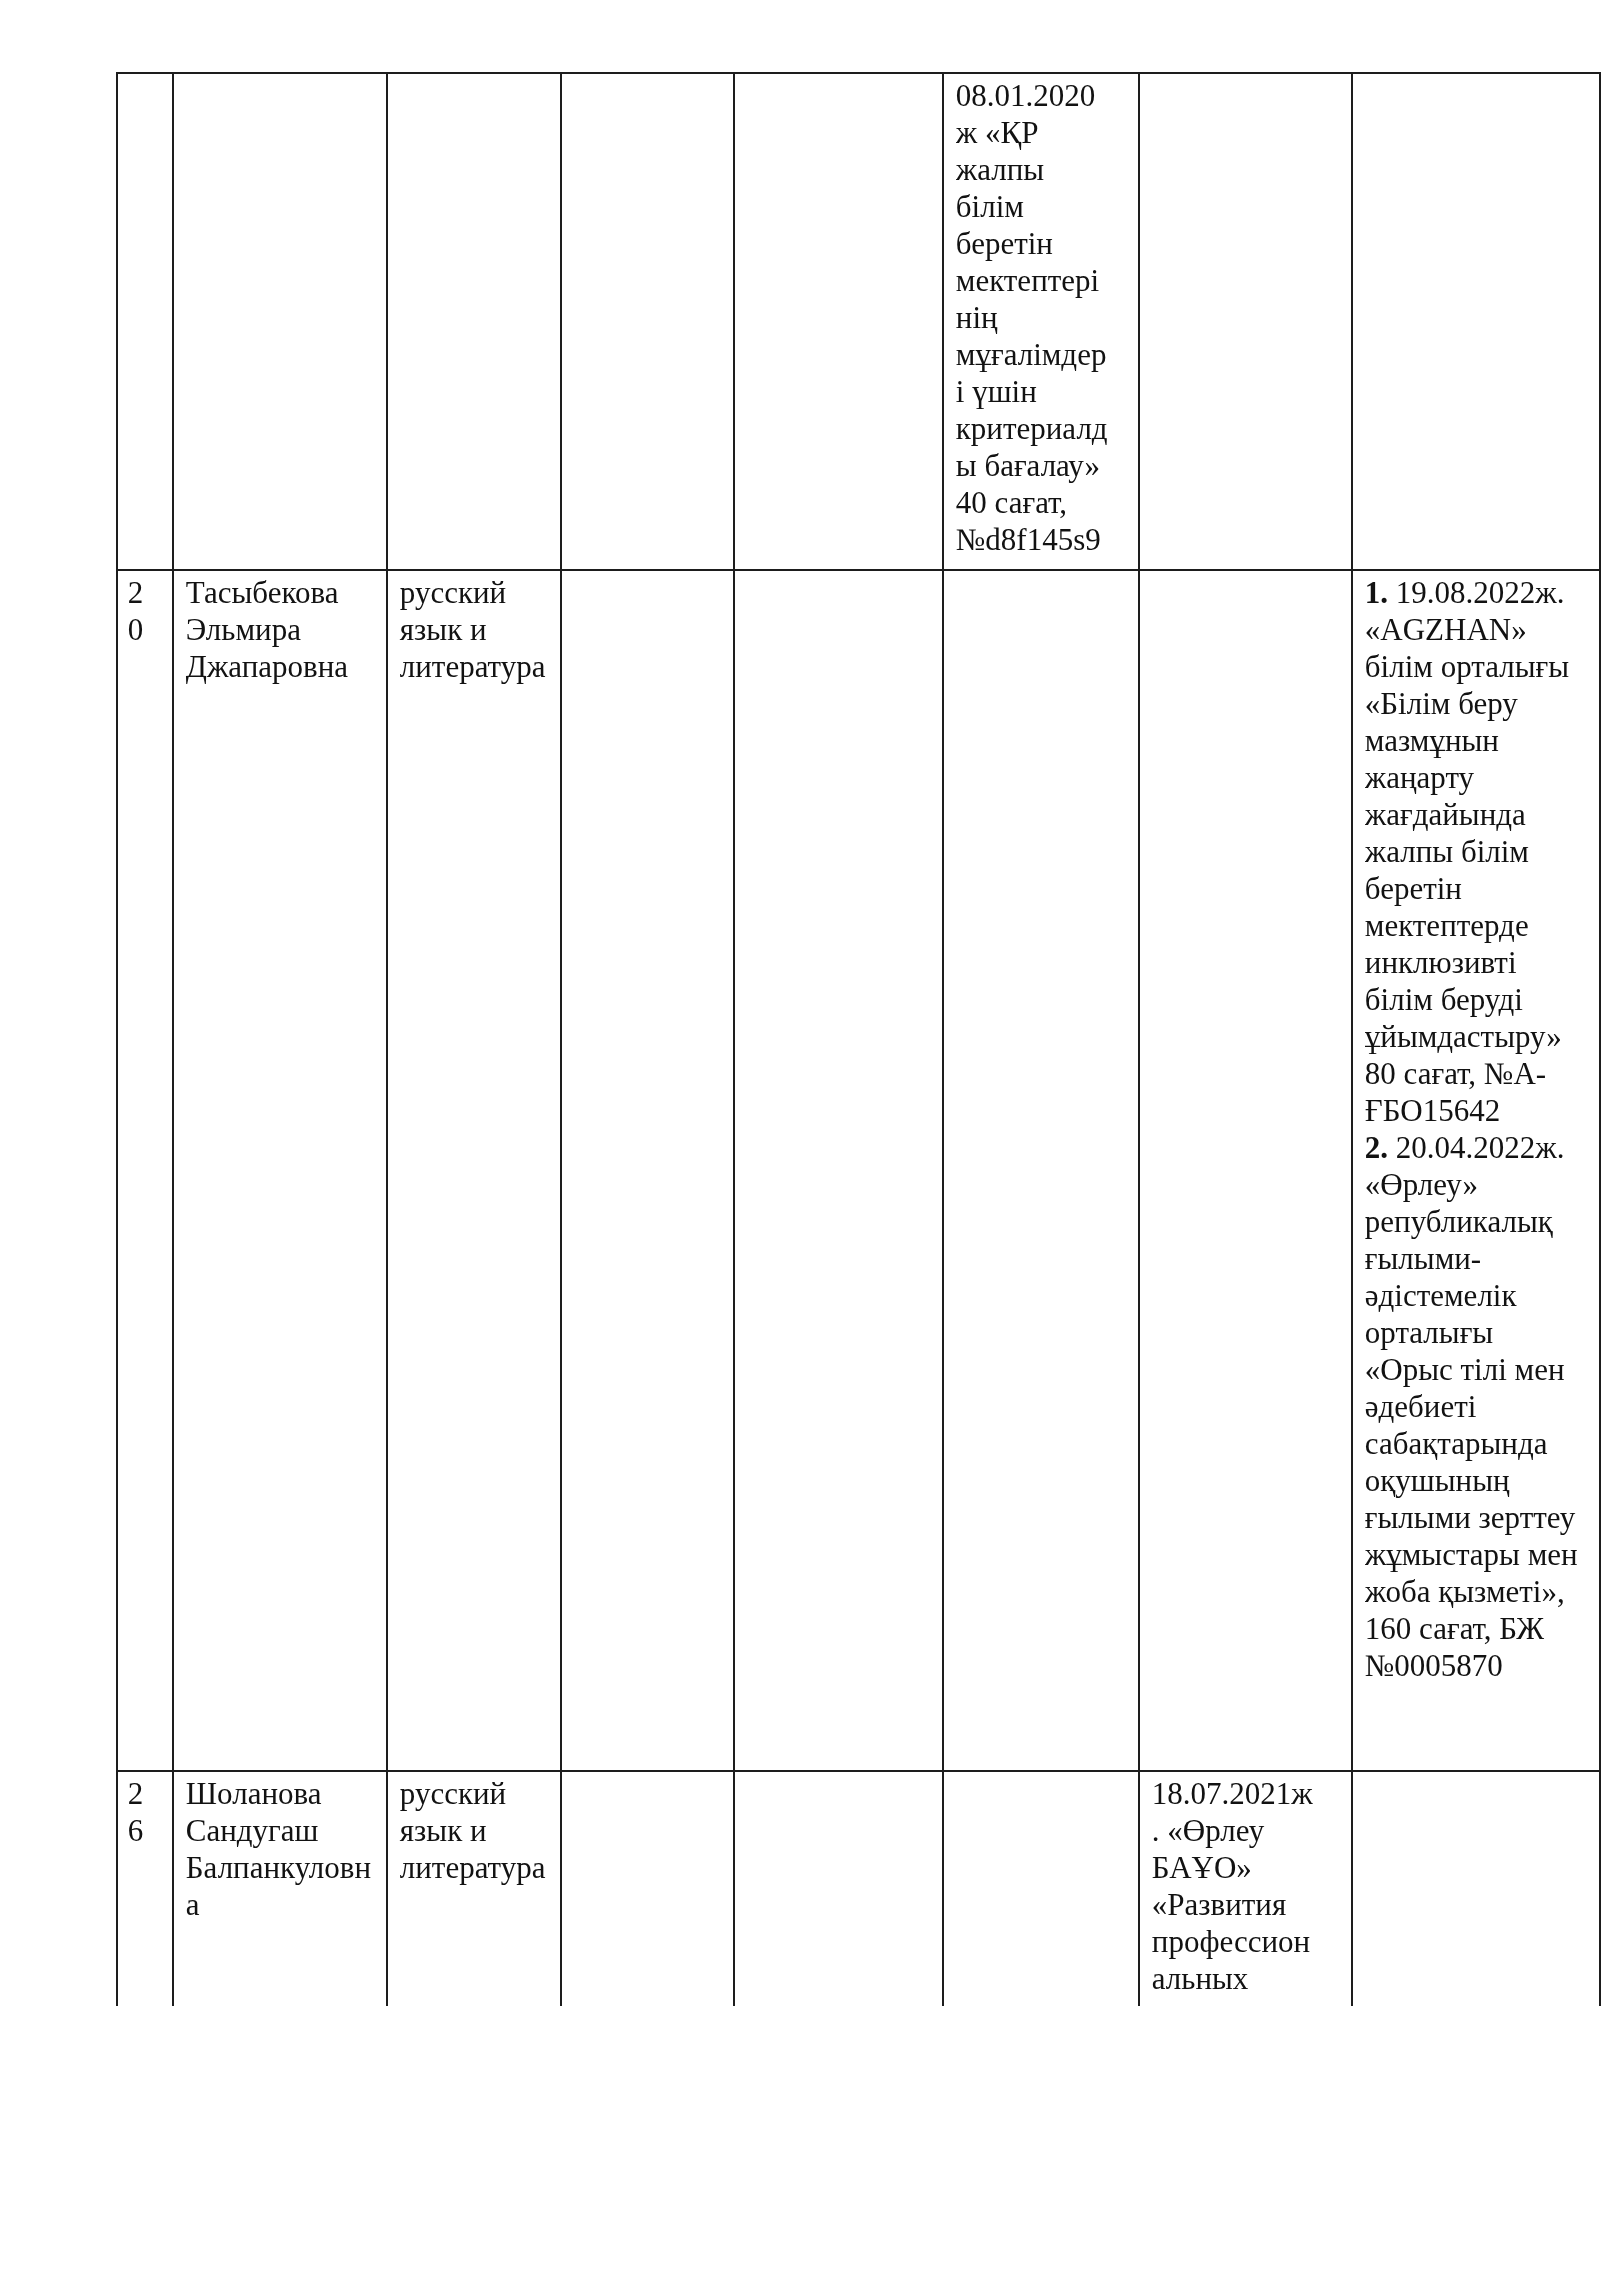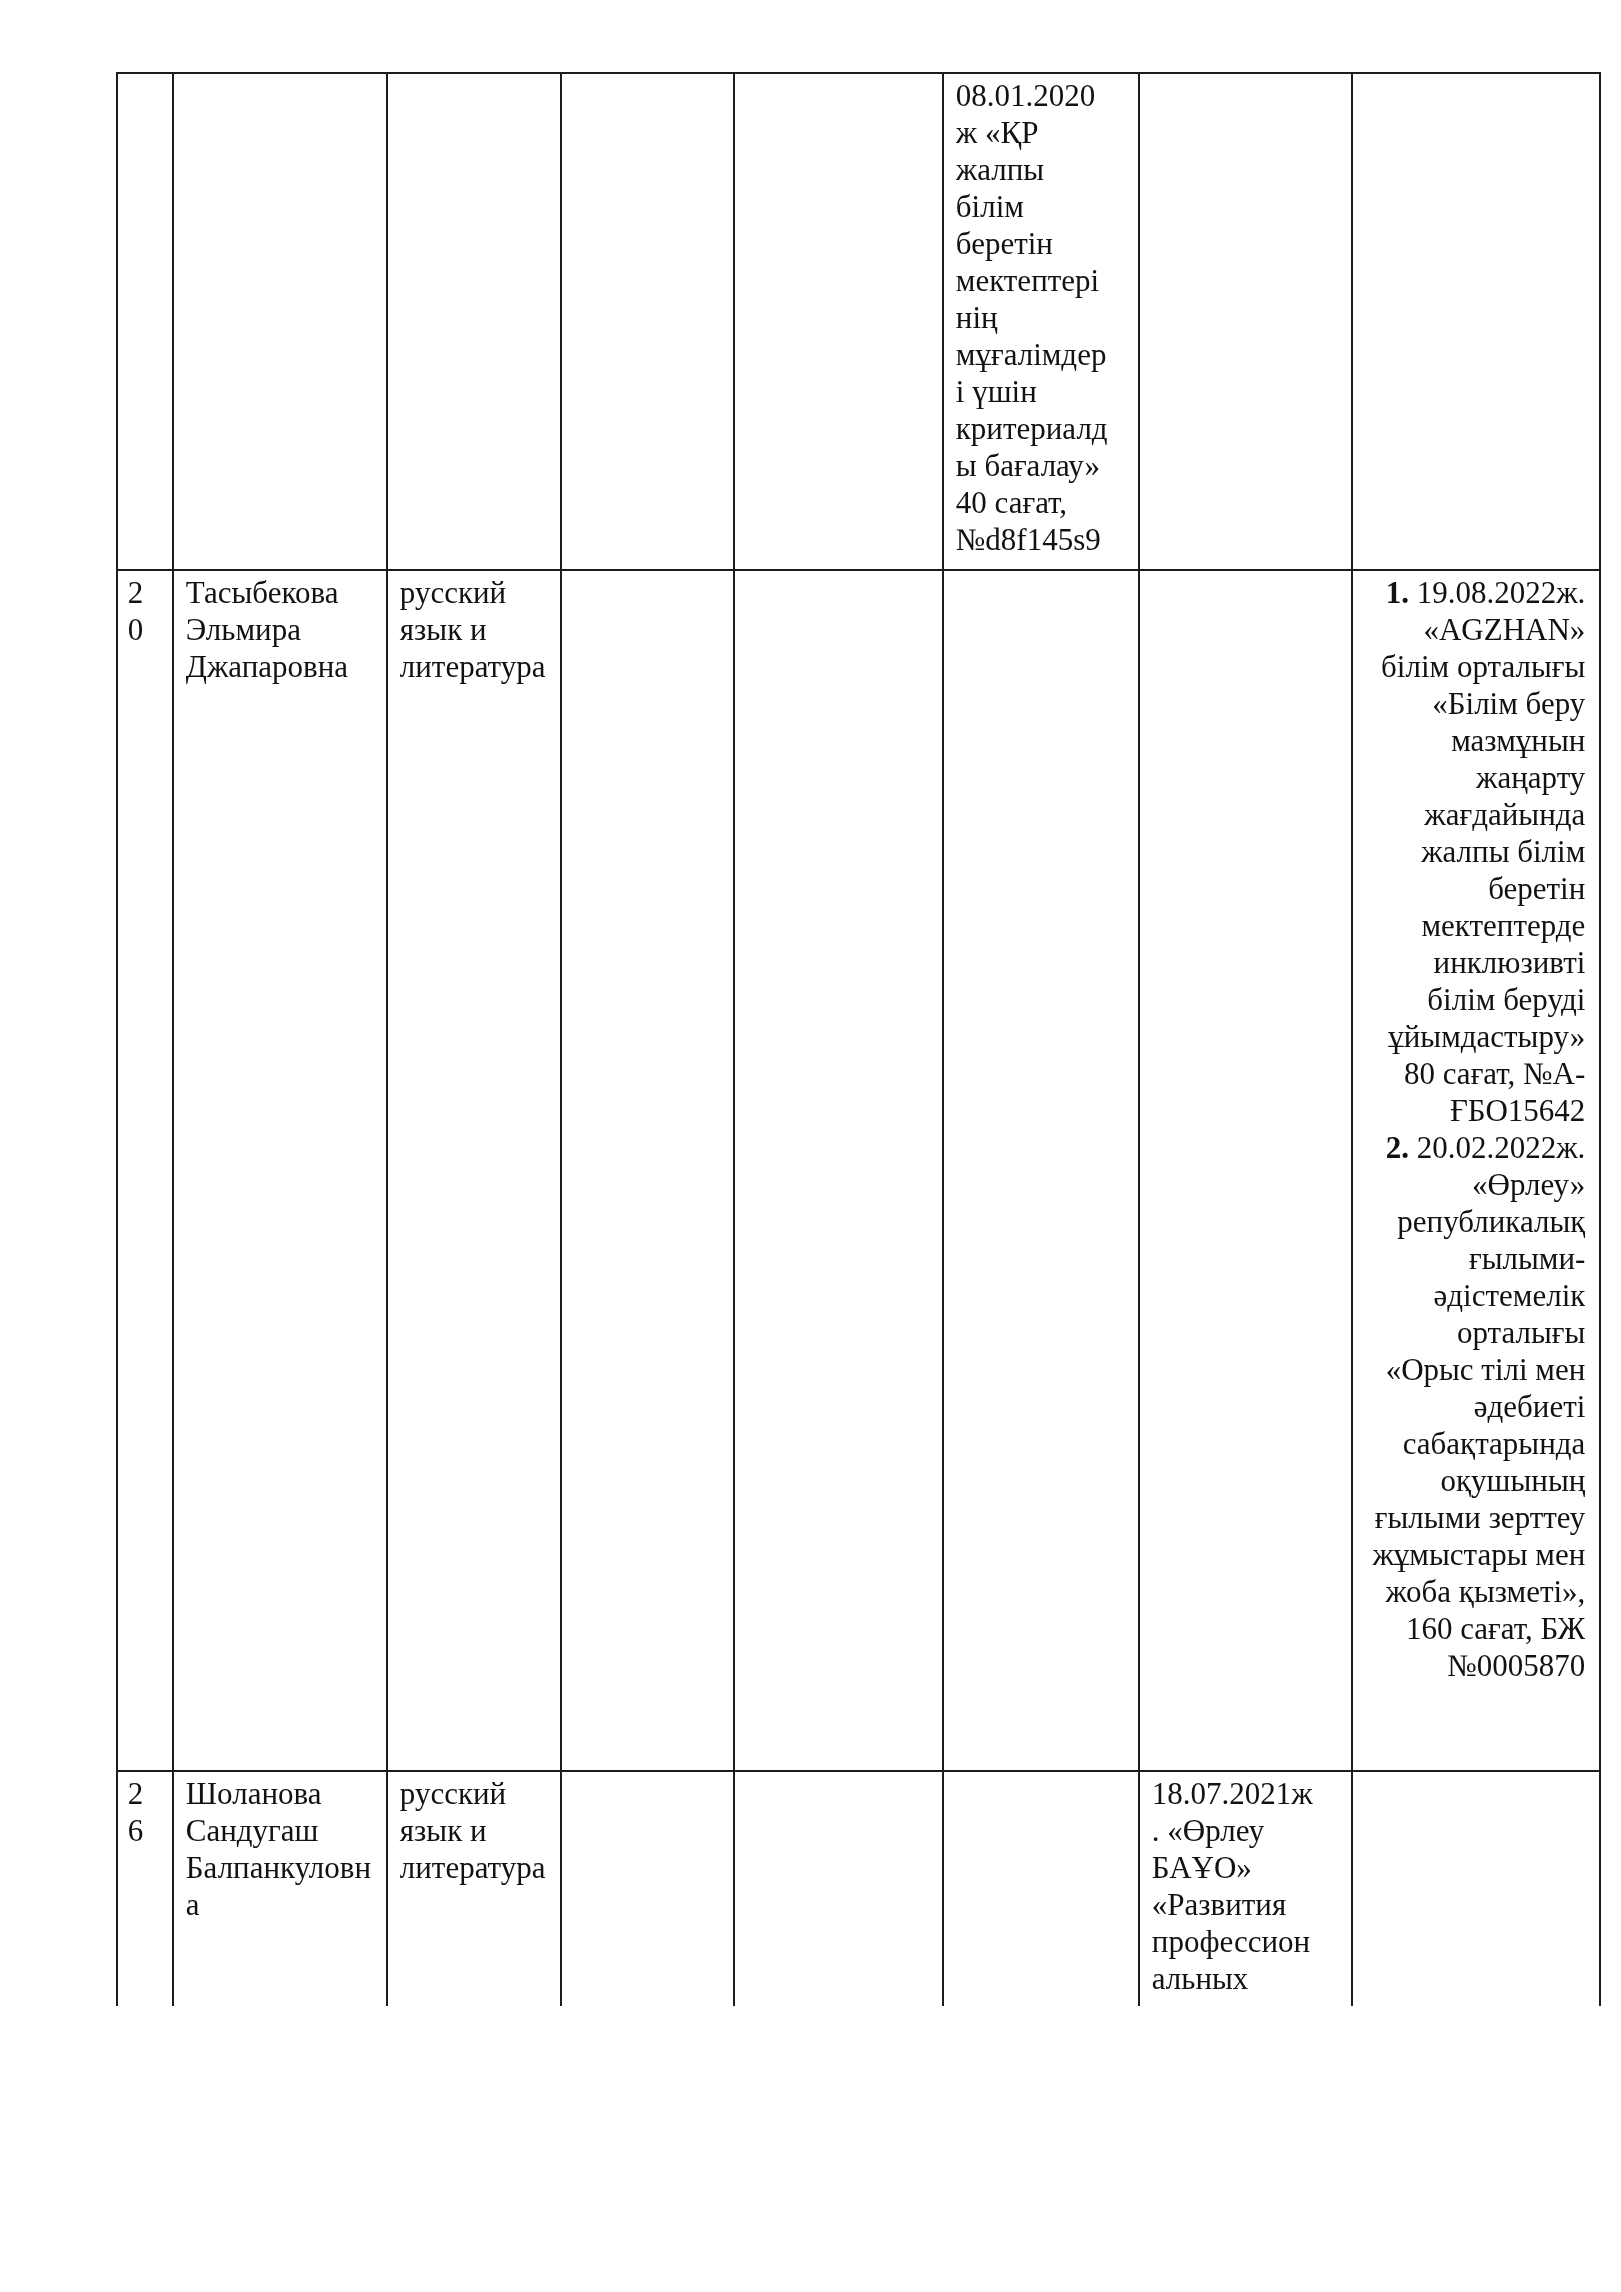--- a/index.html
+++ b/index.html
@@ -28,21 +28,21 @@
     line-height: 37px;
     overflow-wrap: break-word;
     word-wrap: break-word;
     background: #ffffff;
   }
   tr.row-last td { border-bottom-width: 3.9px; }
   td.c-num { padding: 2.9px 13.7px 2.9px 9.8px; word-break: break-all; margin-top: 10px; }
   td.c-course6 { padding-right: 29px; }
   td.c-course7 { padding-right: 32px; }
   .clip-r1 { max-height: 486px; overflow: hidden; }
-  .clip-r2 { max-height: 1192px; overflow: hidden; text-align: right; }
+  .clip-r2 { max-height: 1192px; overflow: hidden; }
   .clip-r3 { max-height: 408px; overflow: hidden; }
   .cert { display: block; }
   .cert b { font-weight: bold; }
 </style>
 </head>
 <body>
 
 <div class="page">
   <table class="doc-table">
     <colgroup>
@@ -74,21 +74,21 @@
       <td class="c-num">20</td>
       <td>Тасыбекова Эльмира Джапаровна</td>
       <td>русский язык и литература</td>
       <td></td>
       <td></td>
       <td></td>
       <td></td>
       <td>
         <div class="clip-r2">
           <span class="cert"><b>1.</b><span> 19.08.2022ж. «AGZHAN» білім орталығы «Білім беру мазмұнын жаңарту жағдайында жалпы білім беретін мектептерде инклюзивті білім беруді ұйымдастыру» 80 сағат, №А-ҒБО15642</span></span>
-          <span class="cert"><b>2.</b><span> 20.02.2022ж. «Өрлеу» републикалық ғылыми-әдістемелік орталығы «Орыс тілі мен әдебиеті сабақтарында оқушының ғылыми зерттеу жұмыстары мен жоба қызметі», 160 сағат, БЖ №0005870</span></span>
+          <span class="cert"><b>2.</b><span> 20.04.2022ж. «Өрлеу» републикалық ғылыми-әдістемелік орталығы «Орыс тілі мен әдебиеті сабақтарында оқушының ғылыми зерттеу жұмыстары мен жоба қызметі», 160 сағат, БЖ №0005870</span></span>
         </div>
       </td>
     </tr>
 
     <tr style="height:417px" class="row-last">
       <td class="c-num">26</td>
       <td>Шоланова Сандугаш Балпанкуловна</td>
       <td>русский язык и литература</td>
       <td></td>
       <td></td>

